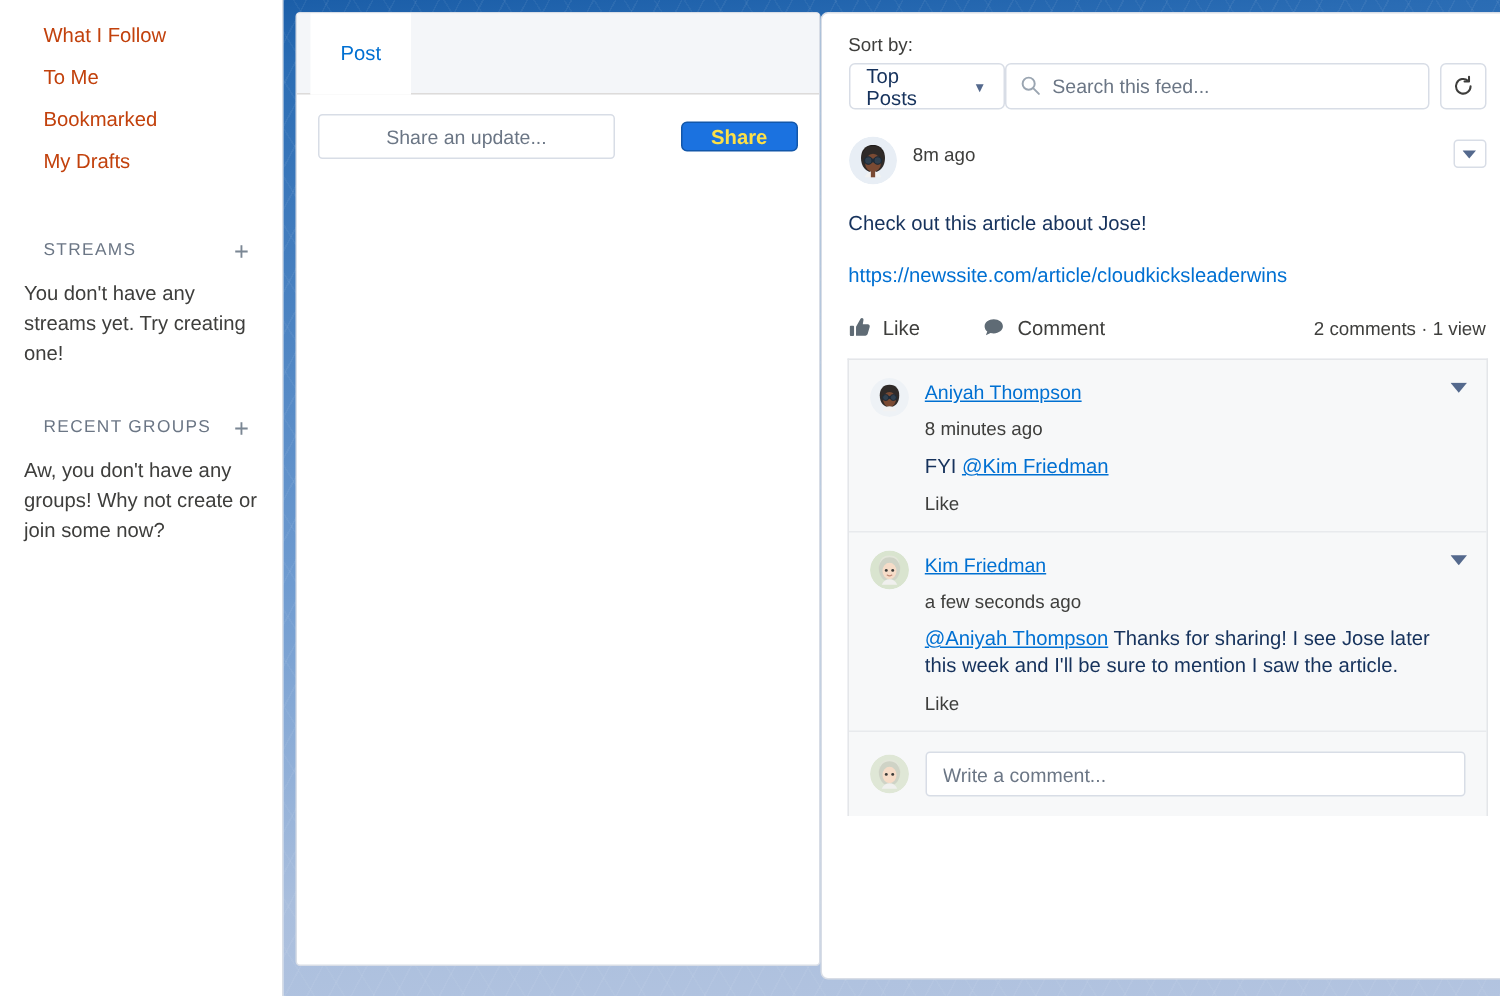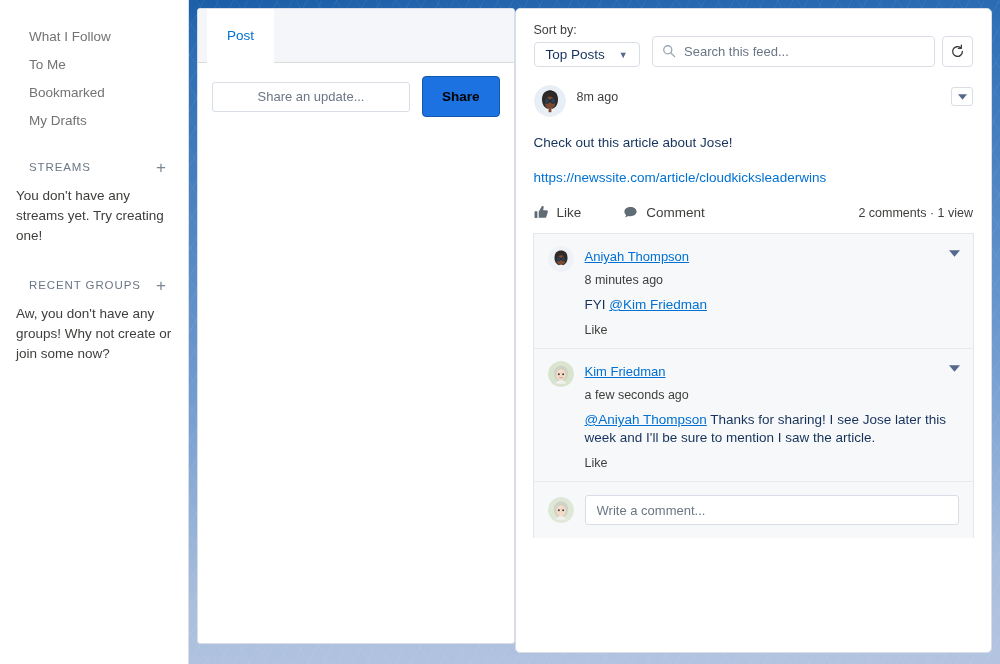--- a/index.html
+++ b/index.html
@@ -14,24 +14,24 @@
   
   .sidebar {
     width: 189px; height: 664px;
     background: #ffffff;
     border-right: 1px solid #d8dde6;
     padding-top: 16px;
     flex: 0 0 189px;
   }
   .nav-item {
     height: 28px;
-    display: flex; align-items: flex-end;
+    display: flex; align-items: flex-start;
     padding-left: 29px;
     font-size: 13.5px;
-    color: #737373;
+    color: #c2410c;
     position: relative;
     cursor: pointer;
     margin-bottom: 0px;
   }
   .nav-item.active {
     background: #eef4fb;
   }
   .nav-item.active::before {
     content: "";
     position: absolute;
@@ -120,30 +120,31 @@
     border-radius: 3px;
     background: #fff;
     font-size: 13px;
     color: #3e3e3c;
     text-align: center;
     font-family: "Liberation Sans", sans-serif;
     padding: 0 10px;
   }
   .share-input::placeholder { color: #6b7685; }
   .share-btn {
-    height: 41px;
+    height: 20px;
     padding: 0 19px;
     background: #1b72e0;
     border: 1px solid #1257aa;
     border-radius: 4px;
-    color: #000000;
+    color: #fde047;
     font-size: 13.5px;
     font-weight: bold;
     cursor: pointer;
     font-family: "Liberation Sans", sans-serif;
+    margin-left: 32px;
   }
 
   
   .feed-card {
     background: #ffffff;
     border: 1px solid #d8dde6;
     border-radius: 5px;
     flex: 1;
     overflow: hidden;
     padding: 14px 18px 0 18px;
@@ -151,21 +152,21 @@
 
   .sortrow {
     display: flex;
     align-items: flex-end;
     justify-content: space-between;
     margin-bottom: 18px;
   }
   .sort-left { display: flex; flex-direction: column; gap: 5px; }
   .sort-label { font-size: 12.5px; color: #3e3e3c; }
   .sort-select {
-    height: 25px;
+    height: 31px;
     min-width: 104px;
     border: 1px solid #d8dde6;
     border-radius: 4px;
     background: #fff;
     display: flex; align-items: center; justify-content: space-between;
     gap: 14px;
     padding: 0 11px;
     font-size: 13.5px;
     color: #16325c;
     cursor: pointer;

